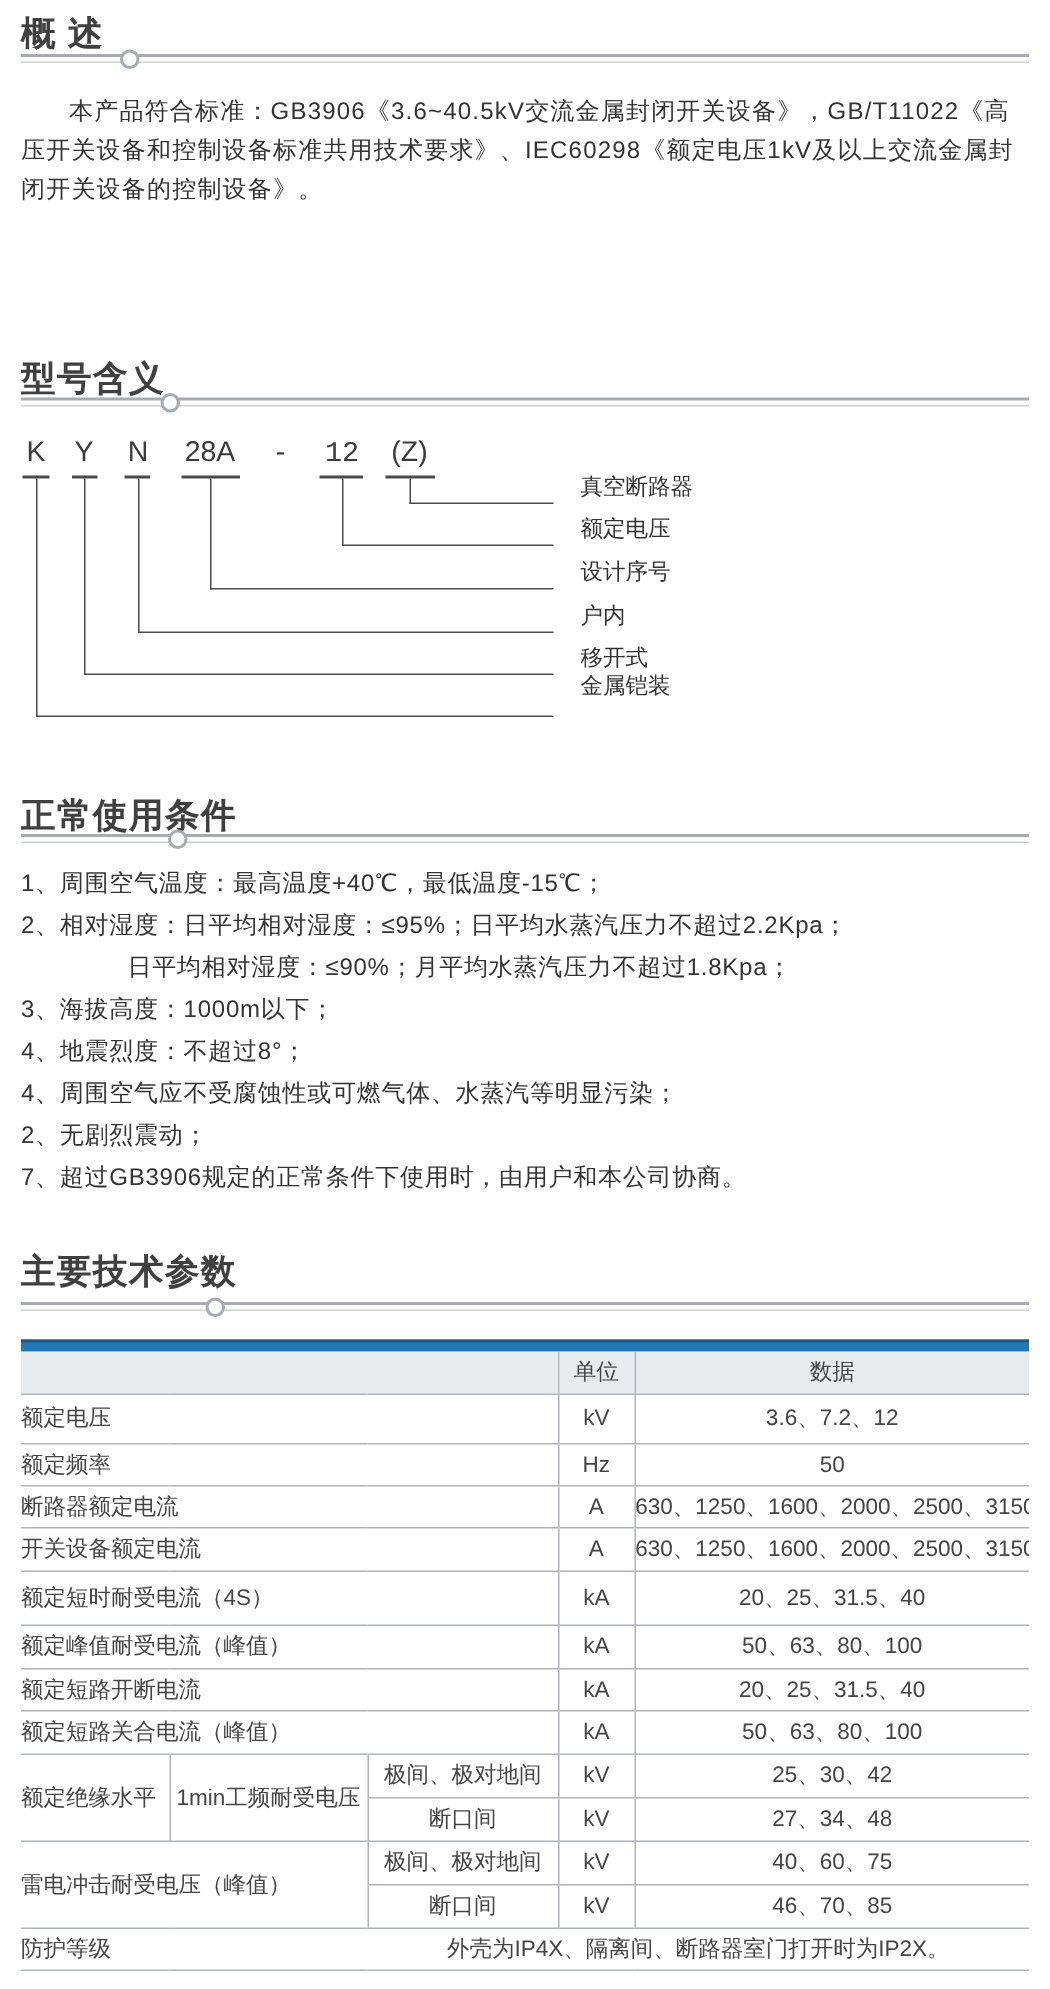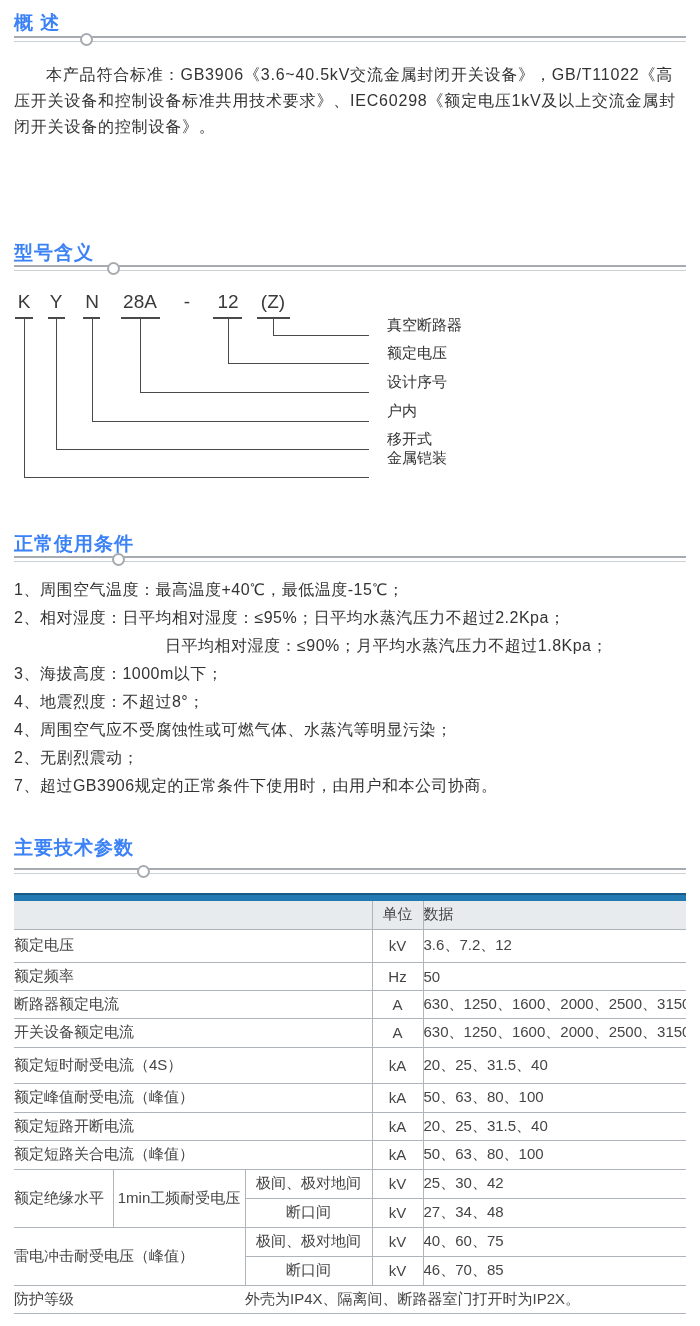--- a/index.html
+++ b/index.html
@@ -1,47 +1,47 @@
 <!DOCTYPE html>
 <html><head>
 <meta charset="utf-8">
 <style>
   html,body{margin:0;padding:0;background:#fff;}
   .page{position:relative;width:700px;height:1326px;background:#fff;overflow:hidden;
         font-family:"Liberation Sans",sans-serif;color:#3a3a3a;}
   
-  .sec-title{position:absolute;left:14px;font-size:19px;font-weight:bold;color:#3b82f6;
+  .sec-title{position:absolute;left:14px;font-size:23px;font-weight:bold;color:#404040;
              letter-spacing:1px;line-height:25px;white-space:nowrap;}
   .rule{position:absolute;left:14px;width:672px;height:3px;
         border-top:2px solid #a5abb1;border-bottom:1px solid #ccd1d5;}
   .knot{position:absolute;top:-5px;width:9px;height:9px;border:2px solid #a5abb1;
         border-radius:50%;background:#fff;}
   
   .paras{position:absolute;left:14px;top:62px;width:674px;font-size:16px;line-height:26px;
          letter-spacing:0.8px;color:#333;}
   .paras p{margin:0;text-indent:2em;}
   
   .diagram{position:absolute;left:0;top:290px;width:700px;height:210px;}
   .mchar{position:absolute;top:0;height:24px;line-height:24px;text-align:center;
          font-size:19px;color:#3a3a3a;}
   .uline{position:absolute;top:27px;height:2px;background:#4a4a4a;}
   .conn{position:absolute;top:29px;border-left:1.5px solid #4a4a4a;border-bottom:1.5px solid #4a4a4a;}
   .dlabel{position:absolute;left:387px;height:20px;line-height:20px;font-size:15px;color:#333;white-space:nowrap;}
   
   .conds{position:absolute;left:14px;top:576px;width:674px;font-size:16px;line-height:28px;
          letter-spacing:0.5px;color:#333;}
-  .cond-indent{padding-left:71px;text-align:center;}
+  .cond-indent{padding-left:71px;}
   
   .tblwrap{position:absolute;left:14px;top:893px;width:672px;}
   .accent-bar{height:6px;background:#2379b2;border-top:2px solid #1a5a87;}
   table.params{border-collapse:collapse;table-layout:fixed;width:672px;font-size:15px;color:#454545;}
   table.params td{padding:0;overflow:hidden;white-space:nowrap;}
   table.params tr{border-bottom:1px solid #aeb4b9;}
   td.lbl{text-align:left;padding-left:8px;}
-  td.ctr{text-align:left;}
+  td.ctr{text-align:center;}
   td.u{border-left:1px solid #aeb4b9;border-right:1px solid #aeb4b9;text-align:center;}
   td.bl{border-left:1px solid #aeb4b9;text-align:center;}
   tr.hdr{background:#e8ebee;}
   tr.noline td{border:none;}
 </style>
 </head>
 <body>
 
 <div class="page">
 
@@ -58,21 +58,21 @@
     <i class="knot" style="left:93px;"></i>
   </div>
 
   <div class="diagram">
 
     <div class="mchar" style="left:10px;width:28px;">K</div>
     <div class="mchar" style="left:42px;width:28px;">Y</div>
     <div class="mchar" style="left:78px;width:28px;">N</div>
     <div class="mchar" style="left:120px;width:40px;">28A</div>
     <div class="mchar" style="left:177px;width:20px;">-</div>
-    <div class="mchar" style="left:214px;width:28px;">12</div>
+    <div class="mchar" style="left:214px;width:28px;font-family:Liberation Mono, monospace;">12</div>
     <div class="mchar" style="left:255px;width:36px;">(Z)</div>
 
     <div class="uline" style="left:15px;width:18px;"></div>
     <div class="uline" style="left:48px;width:17px;"></div>
     <div class="uline" style="left:83px;width:17px;"></div>
     <div class="uline" style="left:121px;width:39px;"></div>
     <div class="uline" style="left:213px;width:29px;"></div>
     <div class="uline" style="left:257px;width:33px;"></div>
 
     <div class="conn" style="left:273px;width:95px;height:16px;"></div>

